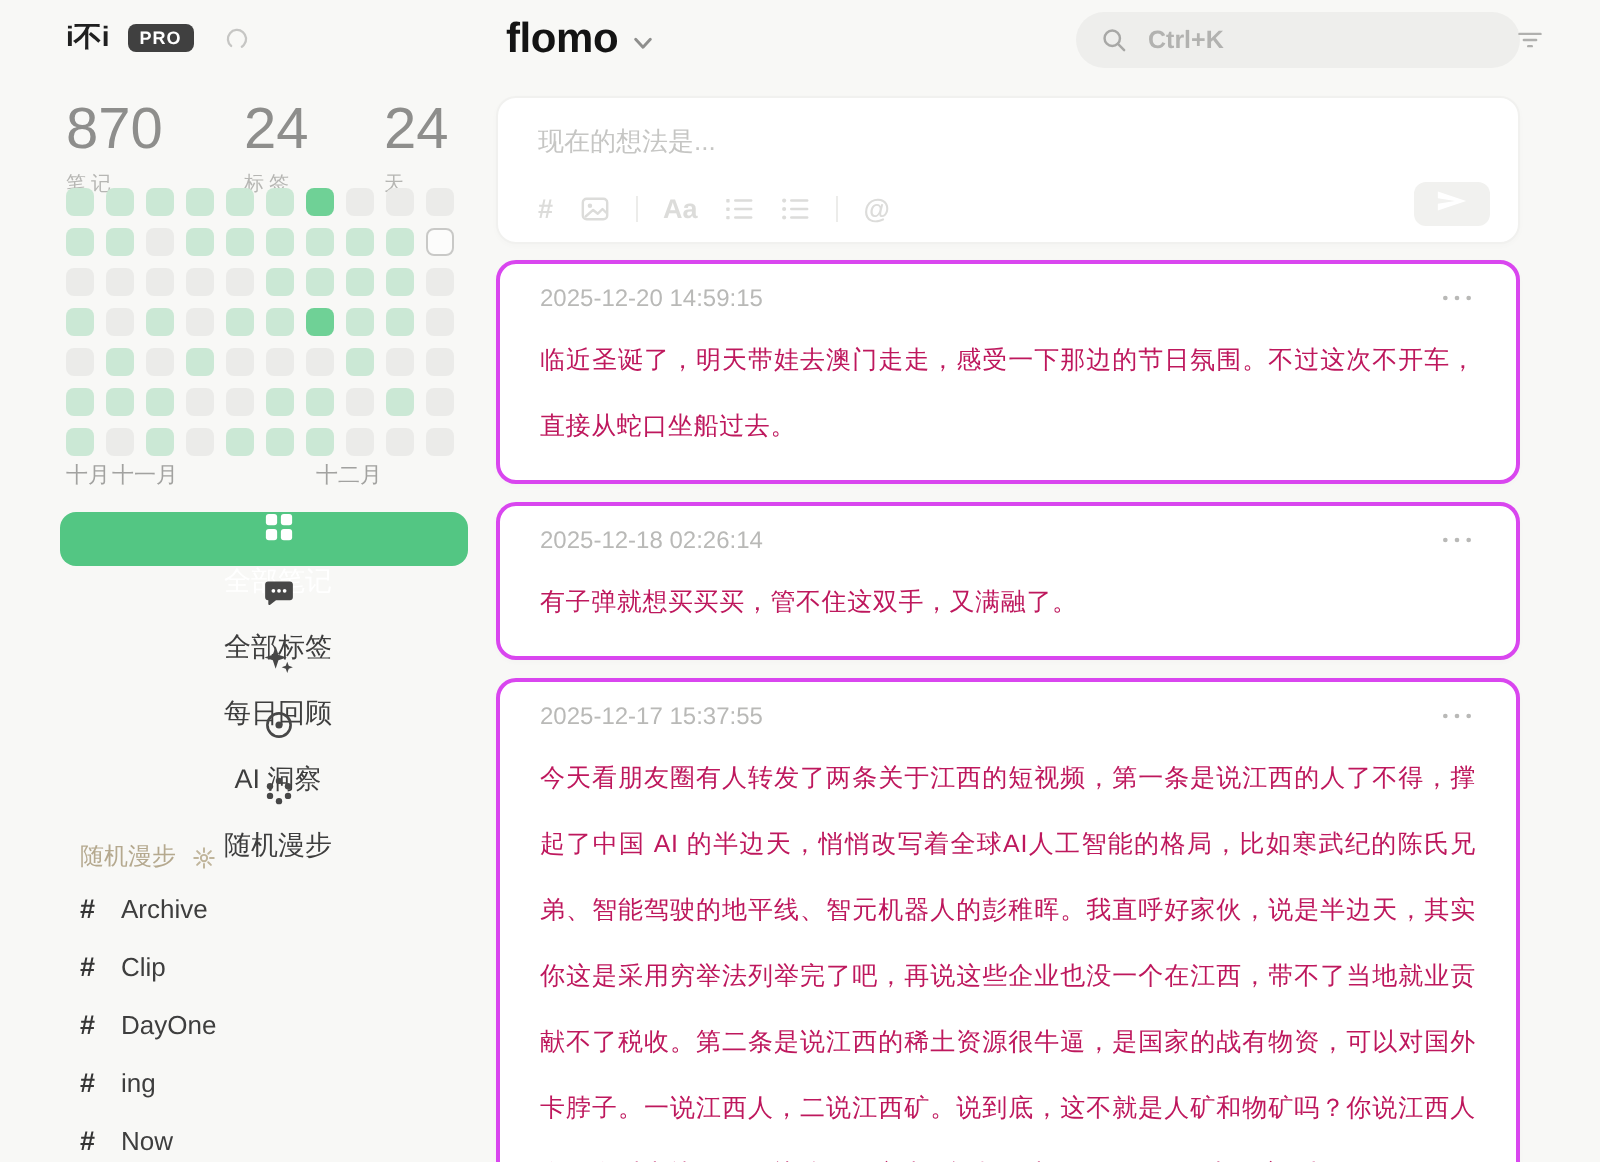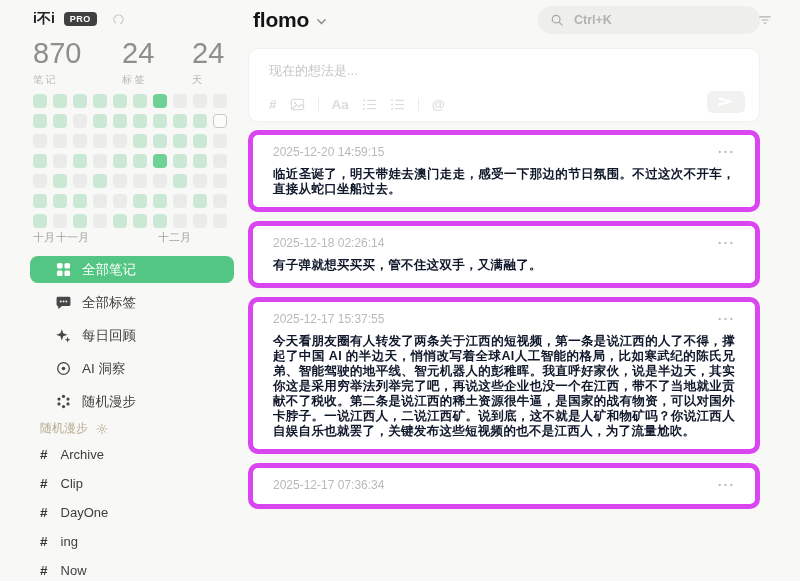--- a/index.html
+++ b/index.html
@@ -8,34 +8,34 @@
     background:#f8f8f6;color:#3c3c3c;
     font-family:"Liberation Sans","DejaVu Sans",sans-serif;
   }
   
   .sidebar{position:absolute;left:0;top:0;width:248px;height:581px;}
   .user-row{position:absolute;left:33px;top:10px;display:flex;align-items:center;gap:9px;}
   .user-name{font-size:14px;font-weight:700;color:#202020;cursor:pointer;}
   .pro-badge{background:#404040;color:#fff;font-size:9px;font-weight:700;padding:2px 6px;border-radius:4px;letter-spacing:.5px;cursor:pointer;}
   .sync{color:#c6c6c4;display:flex;margin-left:6px;cursor:pointer;}
   .stats{position:absolute;left:33px;top:38px;display:flex;}
-  .stat{width:89px;}
+  .stat{width:89px;margin-top:12px;}
   .stat:nth-child(2){width:70px;}
   .stat-num{font-size:29px;color:#8e8e8c;line-height:1.1;}
   .stat-label{font-size:10px;color:#b6b6b3;letter-spacing:2.5px;margin-top:3px;}
   .heatmap-grid{position:absolute;left:33px;top:94px;display:grid;grid-template-columns:repeat(10,14px);grid-auto-rows:14px;gap:6px;}
   .cell{border-radius:4px;cursor:pointer;}
   .c-g{background:#cbe8d5;}
   .c-G{background:#6fd196;}
   .c-x{background:#ebebe9;}
   .c-T{background:#fcfcfb;border:1px solid #c9c9c7;box-sizing:border-box;}
   .heatmap-months{position:absolute;left:33px;top:230px;width:200px;height:14px;font-size:11px;color:#a2a2a0;}
   .month-label{position:absolute;top:0;white-space:nowrap;}
   .sidebar-menu{position:absolute;left:30px;top:256px;width:204px;}
-  .menu-item{display:flex;align-items:center;gap:11px;height:27px;padding-left:26px;border-radius:8px;font-size:13.5px;color:#3e3e3e;margin-bottom:6px;cursor:pointer;}
+  .menu-item{display:flex;align-items:center;gap:11px;height:27px;padding-left:14px;border-radius:8px;font-size:13.5px;color:#3e3e3e;margin-bottom:6px;cursor:pointer;flex-direction:column;}
   .menu-item.active{background:#53c683;color:#fff;}
   .mi-icon{display:flex;color:#474747;}
   .menu-item.active .mi-icon{color:#fff;}
   .tags-header{position:absolute;left:40px;top:420px;display:flex;align-items:center;gap:8px;font-size:12px;color:#b5a98f;}
   .tags-gear{display:flex;color:#c0b59b;cursor:pointer;}
   .tag-list{position:absolute;left:40px;top:440px;}
   .tag-item{display:flex;align-items:center;gap:13px;height:29px;font-size:13px;color:#3e3e3e;cursor:pointer;}
   .tag-hash{font-weight:700;font-size:13.5px;color:#353535;}
   
   .main{position:absolute;left:248px;top:0;width:512px;}
@@ -47,25 +47,25 @@
   .search-input{flex:1;border:none;outline:none;background:transparent;font-size:12.5px;color:#404040;font-family:inherit;font-weight:bold;}
   .search-input::placeholder{color:#b2b2b0;}
   .filter-icon{color:#b0b0ae;display:flex;cursor:pointer;}
   .editor-card{position:absolute;left:0;top:48px;width:512px;height:74px;background:#fff;border:1px solid #f1f1ef;border-radius:10px;box-sizing:border-box;box-shadow:0 1px 3px rgba(0,0,0,.02);}
   .editor-placeholder{position:absolute;left:20px;top:13px;font-size:13px;color:#c6c6c4;cursor:text;width:460px;}
   .editor-toolbar{position:absolute;left:20px;bottom:9px;display:flex;align-items:center;gap:13px;color:#dcdcda;}
   .tb-icon{font-size:13.5px;font-weight:700;display:flex;align-items:center;cursor:pointer;line-height:1;}
   .tb-divider{width:1px;height:13px;background:#ececea;}
   .send-btn{position:absolute;right:14px;bottom:8px;width:38px;height:22px;background:#f1f1ef;border-radius:6px;display:flex;align-items:center;justify-content:center;cursor:pointer;}
   .notes-list{position:absolute;left:0;top:130px;width:512px;}
-  .note-card{background:#fff;border:5px solid #d946ef;border-radius:10px;box-sizing:border-box;padding:8px 20px 10px;margin-bottom:9px;box-shadow:0 1px 3px rgba(0,0,0,.02);}
+  .note-card{background:#fff;border:2px solid #d946ef;border-radius:10px;box-sizing:border-box;padding:8px 20px 10px;margin-bottom:9px;box-shadow:0 1px 3px rgba(0,0,0,.02);}
   .note-head{display:flex;justify-content:space-between;align-items:center;height:18px;}
   .note-ts{font-size:12px;color:#b9b9b7;}
   .note-more{color:#b9b9b7;display:flex;cursor:pointer;padding:2px;}
-  .note-body{margin-top:6px;font-size:12.5px;line-height:15px;color:#0f172a;letter-spacing:.3px;text-align:justify;font-weight:bold;}
+  .note-body{margin-top:6px;font-size:12.5px;line-height:33px;color:#be185d;letter-spacing:.3px;text-align:justify;}
 </style>
 </head>
 <body>
 
 <div class="sidebar">
   <div class="user-row">
     <span class="user-name">i不i</span>
     <span class="pro-badge">PRO</span>
     <span class="sync">
       <svg viewBox="0 0 16 16" width="13" height="13">

